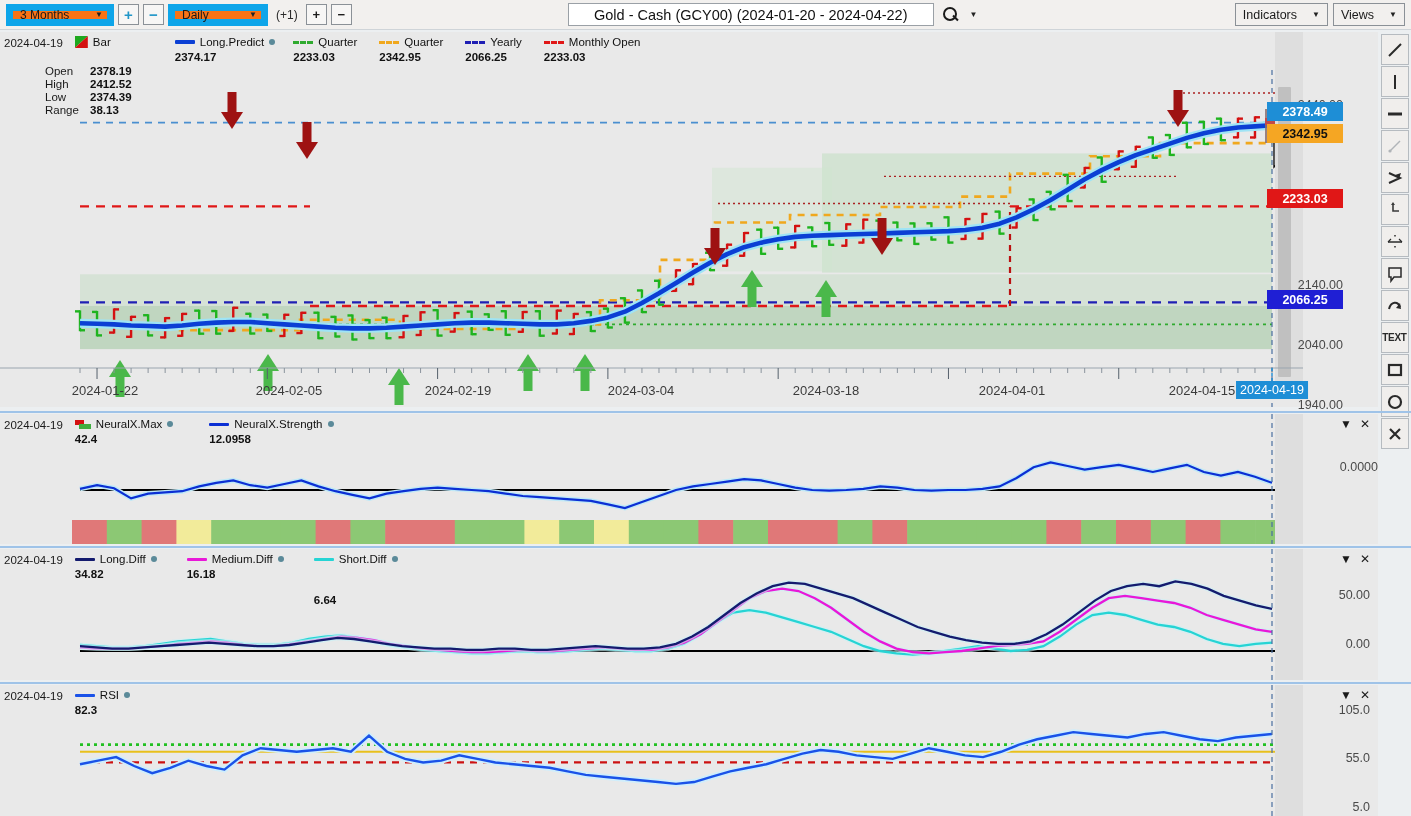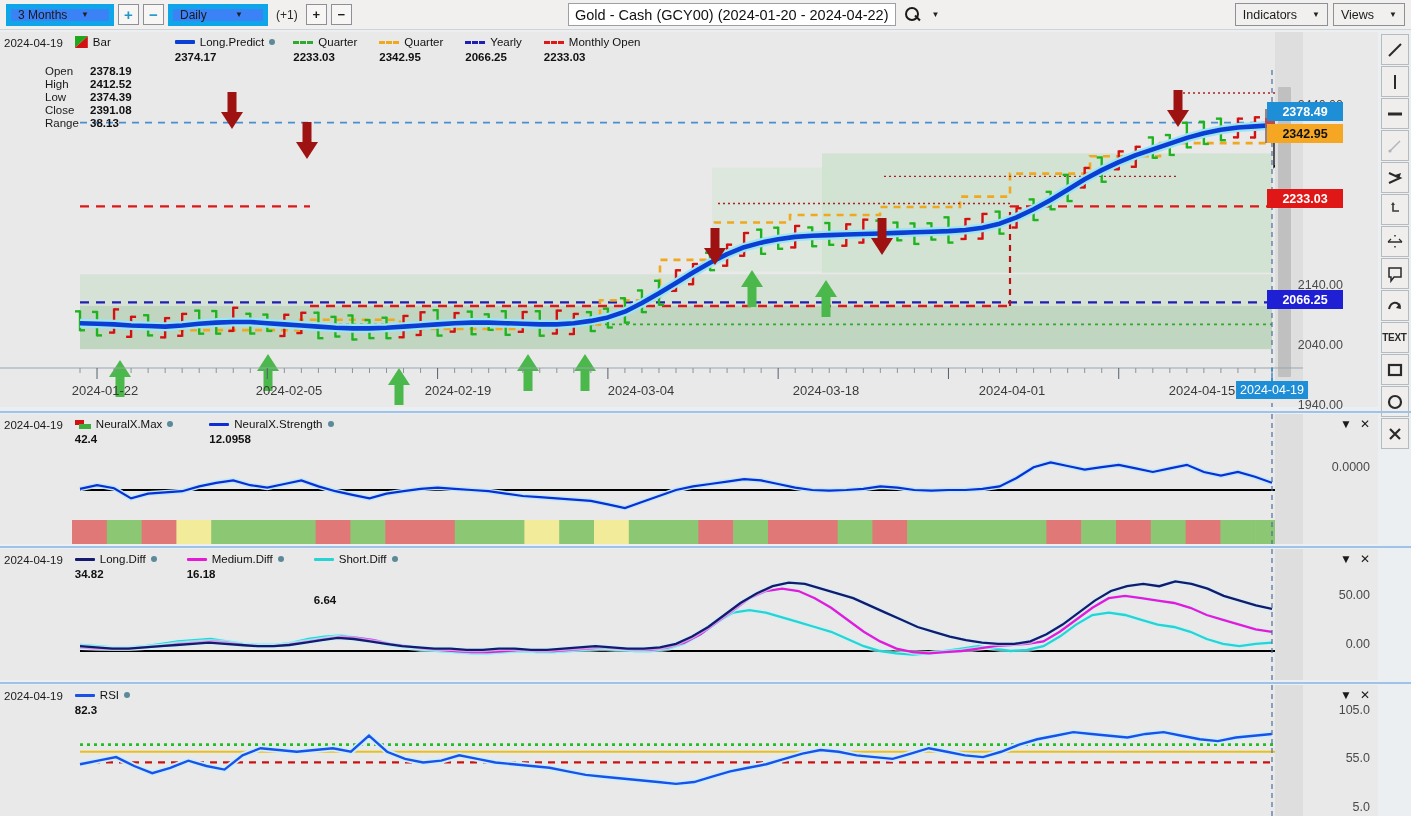--- a/index.html
+++ b/index.html
@@ -12,23 +12,23 @@
   #app { position: relative; width: 1411px; height: 816px; background: #eceff1; }
 
   
   #toolbar {
     position: absolute; left: 0; top: 0; width: 1411px; height: 30px;
     background: #f2f0ee;
     display: flex; align-items: center; gap: 4px; padding: 0 6px;
     border-bottom: 1px solid #cfd4d8;
   }
   .tb-select {
-    height: 22px; background: #3b82f6; border: 5px solid #0ea5e9;
+    height: 22px; background: #f97316; border: 7px solid #0ea5e9;
     display: flex; align-items: center; justify-content: space-between;
-    padding: 0 20px 0 7px; font-size: 12px; color: #1a1a1a; cursor: pointer;
+    padding: 0 4px 0 7px; font-size: 12px; color: #1a1a1a; cursor: pointer;
     min-width: 108px;
   }
   .tb-select.w-daily { min-width: 100px; }
   .caret { font-size: 8px; color: #222; margin-left: 8px; line-height: 1; }
   .sq-btn {
     width: 21px; height: 21px; border: 1px solid #8b9197; background: #f7f6f5;
     display: flex; align-items: center; justify-content: center; cursor: pointer;
   }
   .sq-btn .glyph { font-size: 15px; font-weight: bold; line-height: 1; }
   .plus-blue .glyph { color: #2196c8; }
@@ -37,21 +37,21 @@
   .minus-dark .glyph { color: #1d1d1d; font-size: 13px; }
   .plus1 { font-size: 12px; color: #2a2a2a; padding: 0 4px; }
 
   #symbol-wrap {
     position: absolute; left: 568px; top: 3px;
     display: flex; align-items: center; gap: 8px;
   }
   #symbol-box {
     height: 23px; background: #ffffff; border: 1px solid #9aa0a6;
     font-size: 14.5px; color: #111; display: flex; align-items: center;
-    padding: 0 6px; white-space: nowrap; cursor: text;
+    padding: 0 25px; white-space: nowrap; cursor: text;
   }
   .search-icon { width: 17px; height: 17px; position: relative; cursor: pointer; }
   .search-icon::before {
     content:''; position:absolute; left:1px; top:1px; width:10px; height:10px;
     border:2px solid #1a1a1a; border-radius:50%;
   }
   .search-icon::after {
     content:''; position:absolute; left:10px; top:11px; width:7px; height:2px;
     background:#1a1a1a; transform: rotate(45deg);
   }
@@ -308,24 +308,20 @@
             <span class="k">Open</span>
             <span class="v">2378.19</span>
           </div>
         <div>
             <span class="k">High</span>
             <span class="v">2412.52</span>
           </div>
         <div>
             <span class="k">Low</span>
             <span class="v">2374.39</span>
-          </div>
-        <div>
-            <span class="k">Close</span>
-            <span class="v">2391.08</span>
           </div>
         <div>
             <span class="k">Range</span>
             <span class="v">38.13</span>
           </div>
       </div>
     </div>
 
     <svg id="price-svg" width="1303" height="375" style="position:absolute;left:0;top:0;">
         <rect x="80" y="273.9298245614035" width="1192" height="43.15789473684208" fill="#8fbf8f" opacity="0.45"></rect>
@@ -736,21 +732,21 @@
             <span class="dotmark"></span>
           </div>
           <span class="leg-val">12.0958</span>
         </div>
       </div>
     </div>
     <div class="panel-ctrl" style="right:8px;">
       <span>▼</span>
       <span>✕</span>
     </div>
-    <div class="ylab" style="top:46px;right:8px;width:80px;">0.0000</div>
+    <div class="ylab" style="top:46px;right:0;width:80px;">0.0000</div>
     <svg id="nx-svg" width="1303" height="130" style="position:absolute;left:0;top:0;">
         <line x1="80" y1="76" x2="1290" y2="76" stroke="#000" stroke-width="2"></line>
         <path d="M80 74.8L97.02857142857142 71.2L114.05714285714285 74.2L131.0857142857143 84.4L148.1142857142857 79.6L165.14285714285714 78.4L182.17142857142858 77.2L199.2 72.4L216.22857142857143 68.8L233.25714285714287 66.4L250.28571428571428 71.2L267.3142857142857 73.6L284.34285714285716 70L301.37142857142857 66.4L318.4 72.4L335.42857142857144 77.2L352.45714285714286 80.8L369.48571428571427 84.4L386.51428571428573 79.6L403.54285714285714 77.2L420.57142857142856 74.8L437.6 73.6L454.62857142857143 74.8L471.65714285714284 76L488.6857142857143 77.2L505.7142857142857 79.6L522.7428571428571 82L539.7714285714285 83.2L556.8 84.4L573.8285714285714 85.6L590.8571428571429 86.8L607.8857142857142 90.4L624.9142857142857 94L641.9428571428572 88L658.9714285714285 82L676 76L693.0285714285715 72.4L710.0571428571428 70L727.0857142857143 67.6L744.1142857142858 65.2L761.1428571428571 66.4L778.1714285714286 70L795.2 73.6L812.2285714285714 76L829.2571428571429 76.6L846.2857142857143 76L863.3142857142857 74.8L880.3428571428572 72.4L897.3714285714286 73.6L914.4 76L931.4285714285714 76.6L948.4571428571429 76L965.4857142857143 76L982.5142857142857 74.8L999.5428571428571 72.4L1016.5714285714286 64L1033.6 53.199999999999996L1050.6285714285714 48.4L1067.6571428571428 52L1084.6857142857143 55.6L1101.7142857142858 53.199999999999996L1118.7428571428572 50.800000000000004L1135.7714285714285 54.4L1152.8 58L1169.8285714285714 54.4L1186.857142857143 50.800000000000004L1203.8857142857144 58L1220.9142857142858 61.6L1237.942857142857 58L1254.9714285714285 62.8L1272 68.8" stroke="#bfe9f7" stroke-width="5" fill="none"></path>
         <path d="M80 74.8L97.02857142857142 71.2L114.05714285714285 74.2L131.0857142857143 84.4L148.1142857142857 79.6L165.14285714285714 78.4L182.17142857142858 77.2L199.2 72.4L216.22857142857143 68.8L233.25714285714287 66.4L250.28571428571428 71.2L267.3142857142857 73.6L284.34285714285716 70L301.37142857142857 66.4L318.4 72.4L335.42857142857144 77.2L352.45714285714286 80.8L369.48571428571427 84.4L386.51428571428573 79.6L403.54285714285714 77.2L420.57142857142856 74.8L437.6 73.6L454.62857142857143 74.8L471.65714285714284 76L488.6857142857143 77.2L505.7142857142857 79.6L522.7428571428571 82L539.7714285714285 83.2L556.8 84.4L573.8285714285714 85.6L590.8571428571429 86.8L607.8857142857142 90.4L624.9142857142857 94L641.9428571428572 88L658.9714285714285 82L676 76L693.0285714285715 72.4L710.0571428571428 70L727.0857142857143 67.6L744.1142857142858 65.2L761.1428571428571 66.4L778.1714285714286 70L795.2 73.6L812.2285714285714 76L829.2571428571429 76.6L846.2857142857143 76L863.3142857142857 74.8L880.3428571428572 72.4L897.3714285714286 73.6L914.4 76L931.4285714285714 76.6L948.4571428571429 76L965.4857142857143 76L982.5142857142857 74.8L999.5428571428571 72.4L1016.5714285714286 64L1033.6 53.199999999999996L1050.6285714285714 48.4L1067.6571428571428 52L1084.6857142857143 55.6L1101.7142857142858 53.199999999999996L1118.7428571428572 50.800000000000004L1135.7714285714285 54.4L1152.8 58L1169.8285714285714 54.4L1186.857142857143 50.800000000000004L1203.8857142857144 58L1220.9142857142858 61.6L1237.942857142857 58L1254.9714285714285 62.8L1272 68.8" stroke="#0b2fd4" stroke-width="2.2" fill="none"></path>
         <rect x="72" y="106" width="35.4" height="24" fill="#e07878"></rect>
         <rect x="106.8" y="106" width="35.4" height="24" fill="#8cc874"></rect>
         <rect x="141.6" y="106" width="35.4" height="24" fill="#e07878"></rect>
         <rect x="176.39999999999998" y="106" width="35.4" height="24" fill="#f2eb9a"></rect>
         <rect x="211.2" y="106" width="35.4" height="24" fill="#8cc874"></rect>
         <rect x="246" y="106" width="35.4" height="24" fill="#8cc874"></rect>

